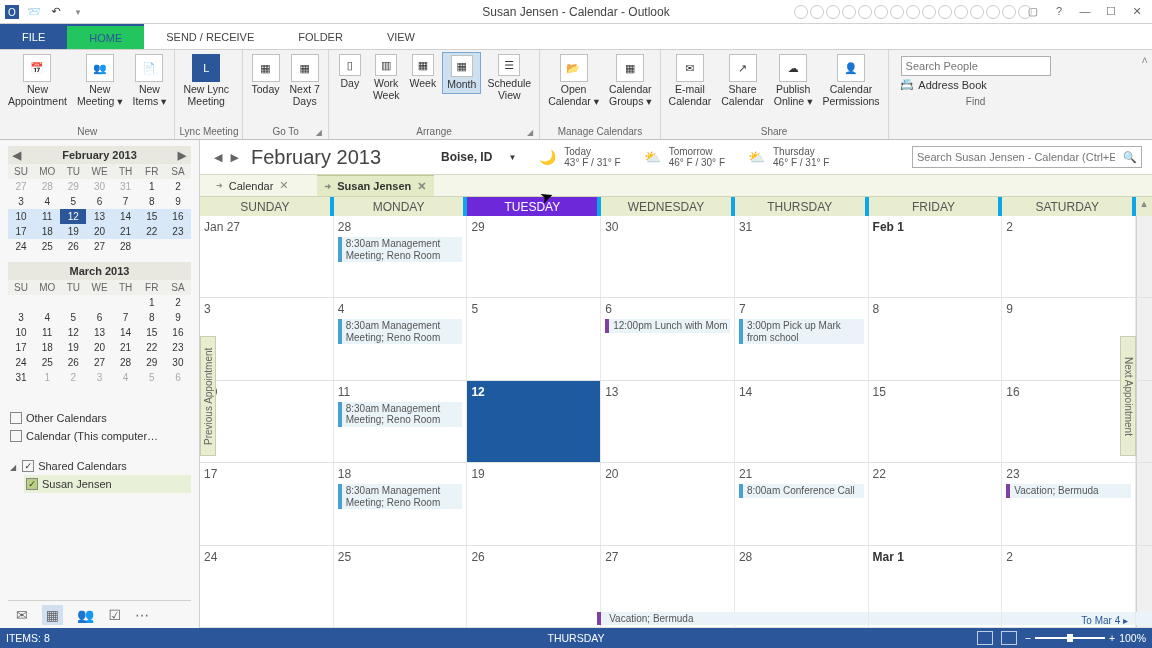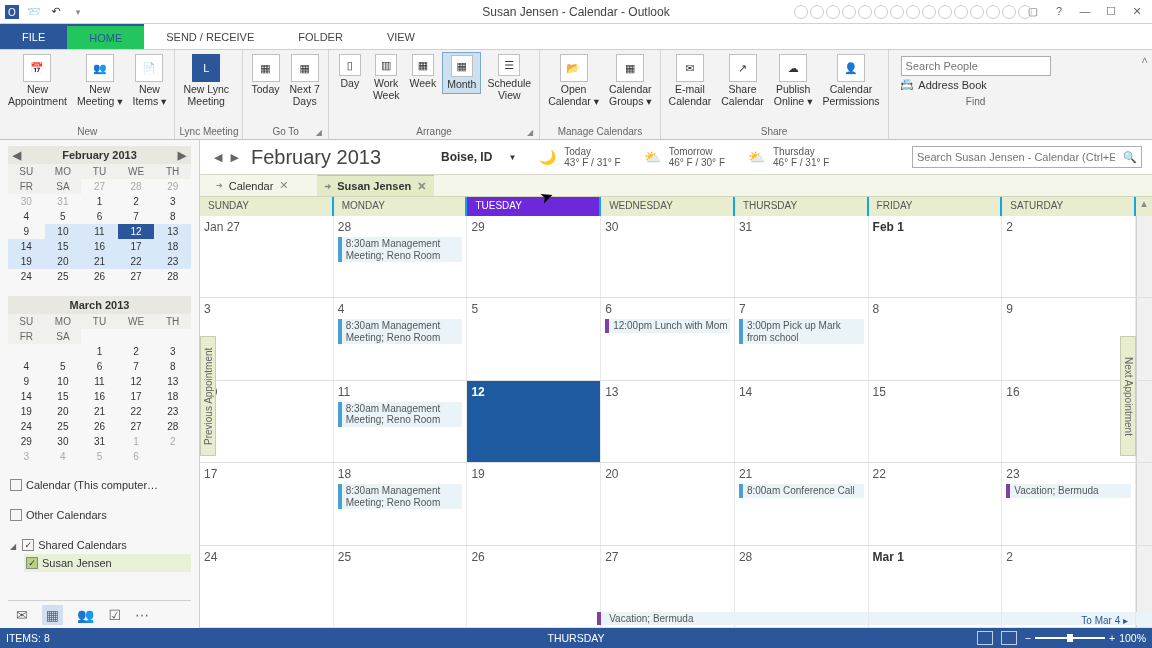--- a/index.html
+++ b/index.html
@@ -38,21 +38,21 @@
   
   
   .main { display: flex; height: 488px; }
   
   
   .sidebar { width: 200px; background: #f7f7f7; border-right: 1px solid #d0d0d0; display: flex; flex-direction: column; padding: 6px 8px 0 8px; overflow: hidden; }
   .mini-cal { margin-bottom: 8px; }
   .mini-hdr { background: #e8e8e0; height: 18px; display: flex; align-items: center; justify-content: center; font-size: 11px; font-weight: bold; position: relative; }
   .mini-hdr .nav { position: absolute; width: 14px; text-align: center; cursor: pointer; color: #666; }
   .mini-hdr .nav.l { left: 2px; } .mini-hdr .nav.r { right: 2px; }
-  .mini-grid { display: grid; grid-template-columns: repeat(5, 1fr); font-size: 10px; text-align: center; }
+  .mini-grid { display: grid; grid-template-columns: repeat(7, 1fr); font-size: 10px; text-align: center; }
   .mini-grid .dh { color: #666; padding: 2px 0; font-weight: normal; background: #f0f0ec; }
   .mini-grid .d { padding: 2px 0; cursor: pointer; }
   .mini-grid .d.dim { color: #aaa; }
   .mini-grid .d.sel { background: #2b579a; color: #fff; }
   .mini-grid .d.hl { background: #d8e8f8; }
   .cal-list { font-size: 11px; margin-top: 4px; flex: 1; overflow: hidden; }
   .cal-item { display: flex; align-items: center; gap: 4px; padding: 3px 2px; cursor: pointer; }
   .cal-item.hdr { font-size: 11px; }
   .cal-item .cb { width: 12px; height: 12px; border: 1px solid #888; display: inline-flex; align-items: center; justify-content: center; font-size: 9px; }
   .cal-item .tri::before { content: "◢"; font-size: 8px; color: #666; margin-right: 2px; }
@@ -75,21 +75,21 @@
   .searchbox .sicon { width: 22px; text-align: center; color: #666; cursor: pointer; }
   
   .caltabs { height: 22px; background: #f3f6e8; border-top: 1px solid #d8d8c8; display: flex; padding-left: 8px; position: relative; }
   .caltabs .ctab { display: flex; align-items: center; padding: 0 8px; gap: 6px; font-size: 11px; cursor: pointer; }
   .caltabs .ctab .arr { color: #888; font-size: 8px; }
   .caltabs .ctab .x { color: #888; cursor: pointer; }
   .caltabs .ctab.active { background: #e2eac6; font-weight: bold; border-top: 1px solid #c0c890; }
   .cursor-arrow { position: absolute; left: 340px; top: 12px; font-size: 16px; color: #000; pointer-events: none; transform: rotate(-20deg); }
   
   .dayhdr { height: 20px; display: flex; background: #e8edd0; border-top: 1px solid #d0d4b8; }
-  .dayhdr .dh { flex: 1; padding: 3px 8px; font-size: 10px; color: #555; border-right: 2px solid #0ea5e9; }
+  .dayhdr .dh { flex: 1; padding: 3px 8px; font-size: 12px; color: #555; border-right: 4px solid #0ea5e9; text-align: center; }
   .dayhdr .dh.tue { background: #6d28d9; color: #fff; }
   .dayhdr .sc { width: 16px; }
   
   .grid { flex: 1; display: flex; flex-direction: column; position: relative; }
   .week { flex: 1; display: flex; border-bottom: 1px solid #e0e0e0; min-height: 0; }
   .cell { flex: 1; border-right: 1px solid #e8e8e8; padding: 2px 4px; position: relative; overflow: hidden; font-size: 11px; }
   .cell .dn { font-size: 12px; color: #555; padding: 2px 0; }
   .cell .dn.bold { font-weight: bold; color: #333; }
   .cell.today { background: #1e5aa0; }
   .cell.today .dn { color: #fff; font-weight: bold; }
@@ -391,27 +391,27 @@
           <div class="d">31</div>
           <div class="d dim">1</div>
           <div class="d dim">2</div>
           <div class="d dim">3</div>
           <div class="d dim">4</div>
           <div class="d dim">5</div>
           <div class="d dim">6</div>
         </div>
     </div>
     <div class="cal-list">
+      <div class="cal-item" style="margin-top:12px">
+          <span class="cb"></span>
+          <span>Other Calendars</span>
+        </div>
       <div class="cal-item">
           <span class="cb"></span>
           <span>Calendar (This computer…</span>
-        </div>
-      <div class="cal-item" style="margin-top:12px">
-          <span class="cb"></span>
-          <span>Other Calendars</span>
         </div>
       <div class="cal-item hdr" style="margin-top:12px">
           <span class="tri"></span>
           <span class="cb">✓</span>
           <span>Shared Calendars</span>
         </div>
       <div class="cal-item sj" style="margin-left:16px">
           <span class="cb" style="background:#b8d080">✓</span>
           <span>Susan Jensen</span>
         </div>

